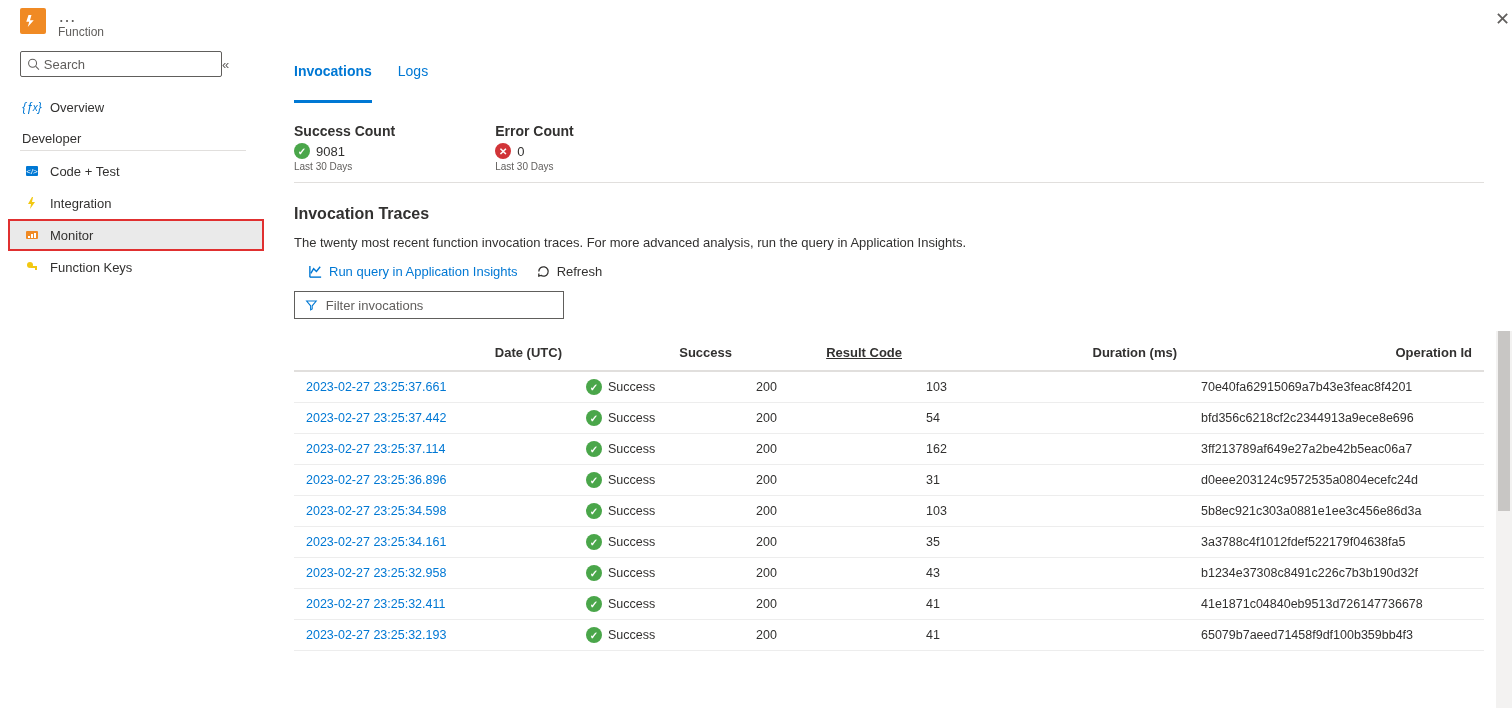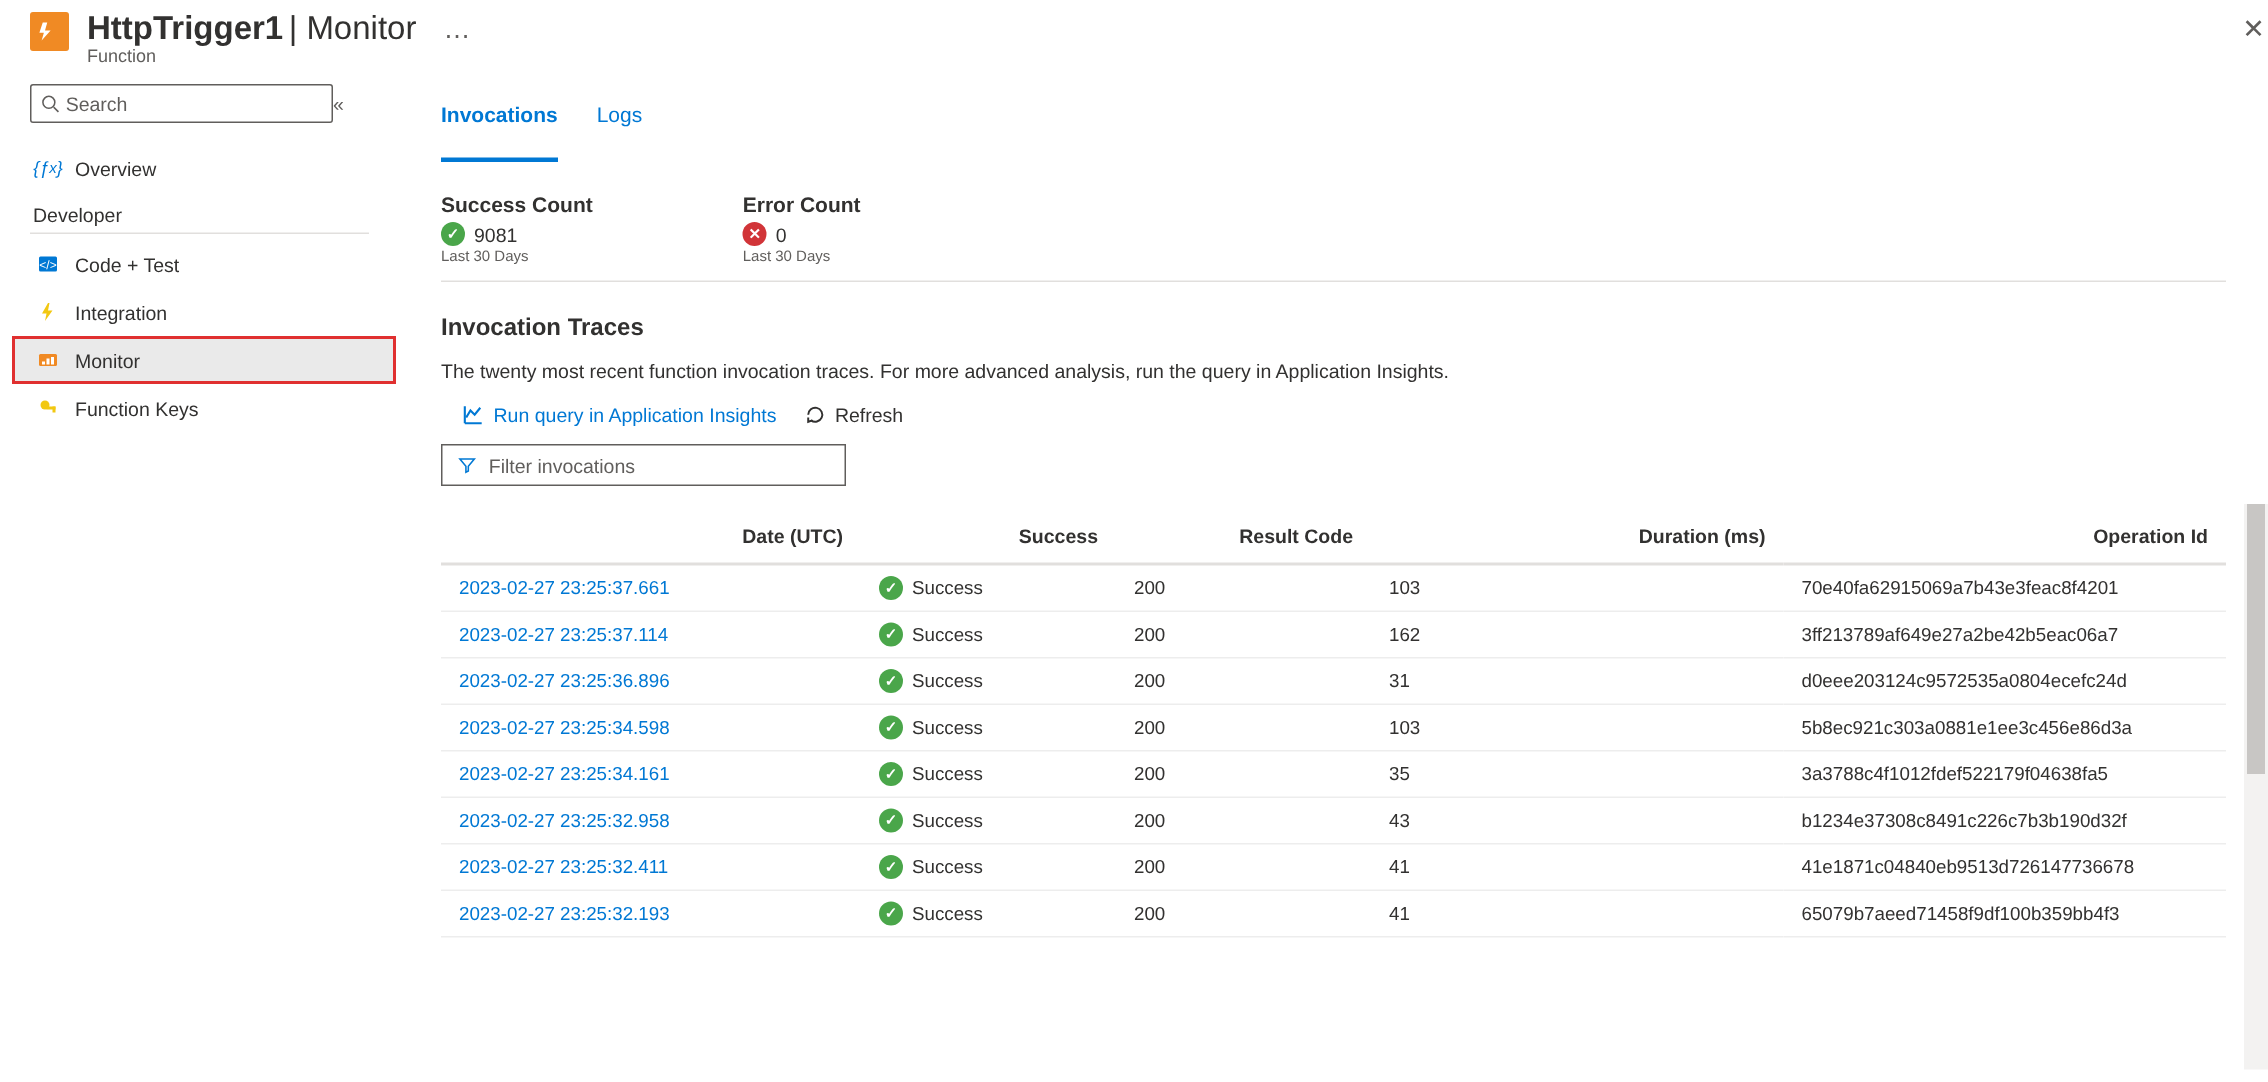--- a/index.html
+++ b/index.html
@@ -204,21 +204,21 @@
 .table td {
   font-size: 12.5px;
   padding: 7px 12px;
   border-bottom: 1px solid #ededed;
   vertical-align: middle;
 }
 .table td.link { color: #0078d4; cursor: pointer; }
 .cell-success { display: flex; align-items: center; gap: 6px; }
 .col-date { width: 280px; }
 .col-success { width: 170px; }
-.col-result { width: 170px; }
+.col-result { width: 170px; text-decoration: underline; }
 .col-duration { width: 275px; }
 
 
 .scrollbar {
   position: absolute;
   right: 0;
   top: 288px;
   width: 16px;
   height: 420px;
   background: #f3f2f1;
@@ -238,24 +238,20 @@
 <body>
 
 <div class="header">
   <div class="header-icon">
     <svg viewBox="0 0 24 24">
         <path d="M6 4h4l-2 7h5l-8 9 2-7H3l3-9z"></path>
       </svg>
   </div>
   <div class="header-text">
     <div class="header-title-row">
-      <span>
-        <span class="header-title">HttpTrigger1</span>
-        <span class="header-separator"> | </span><span class="header-subpage">Monitor</span>
-      </span>
       <span class="header-more">…</span>
     </div>
     <span class="header-subtitle">Function</span>
   </div>
   <div class="close-x">✕</div>
 </div>
 
 <div class="content">
 
   <div class="sidebar">
@@ -391,20 +387,32 @@
                 <div class="cell-success">
                   <span class="status-circle success">✓</span>
                   <span>Success</span>
                 </div>
               </td>
               <td>200</td>
               <td>103</td>
               <td>70e40fa62915069a7b43e3feac8f4201</td>
             </tr>
             <tr>
+              <td class="link">2023-02-27 23:25:37.442</td>
+              <td>
+                <div class="cell-success">
+                  <span class="status-circle success">✓</span>
+                  <span>Success</span>
+                </div>
+              </td>
+              <td>200</td>
+              <td>54</td>
+              <td>bfd356c6218cf2c2344913a9ece8e696</td>
+            </tr>
+            <tr>
               <td class="link">2023-02-27 23:25:37.114</td>
               <td>
                 <div class="cell-success">
                   <span class="status-circle success">✓</span>
                   <span>Success</span>
                 </div>
               </td>
               <td>200</td>
               <td>162</td>
               <td>3ff213789af649e27a2be42b5eac06a7</td>

